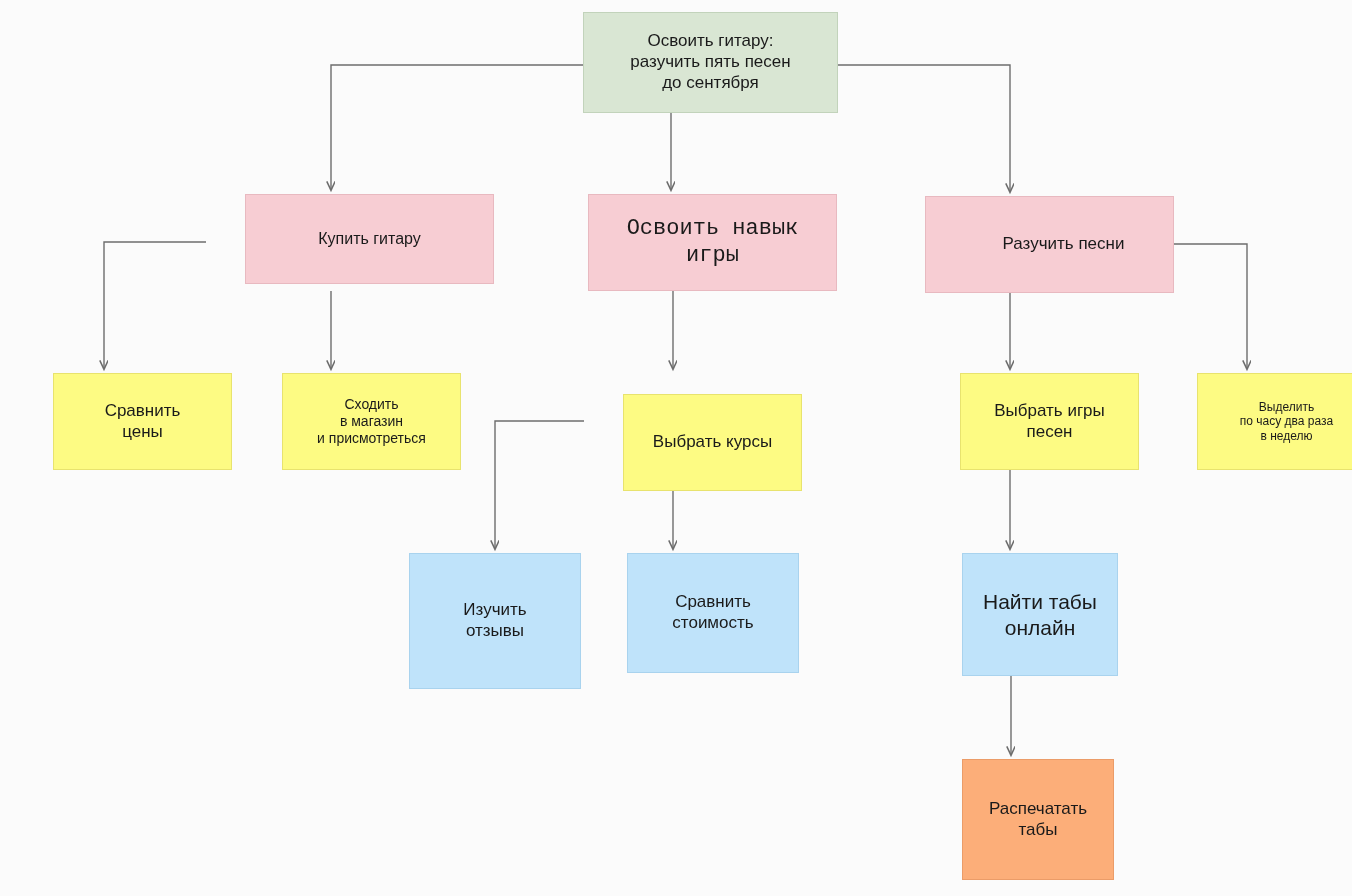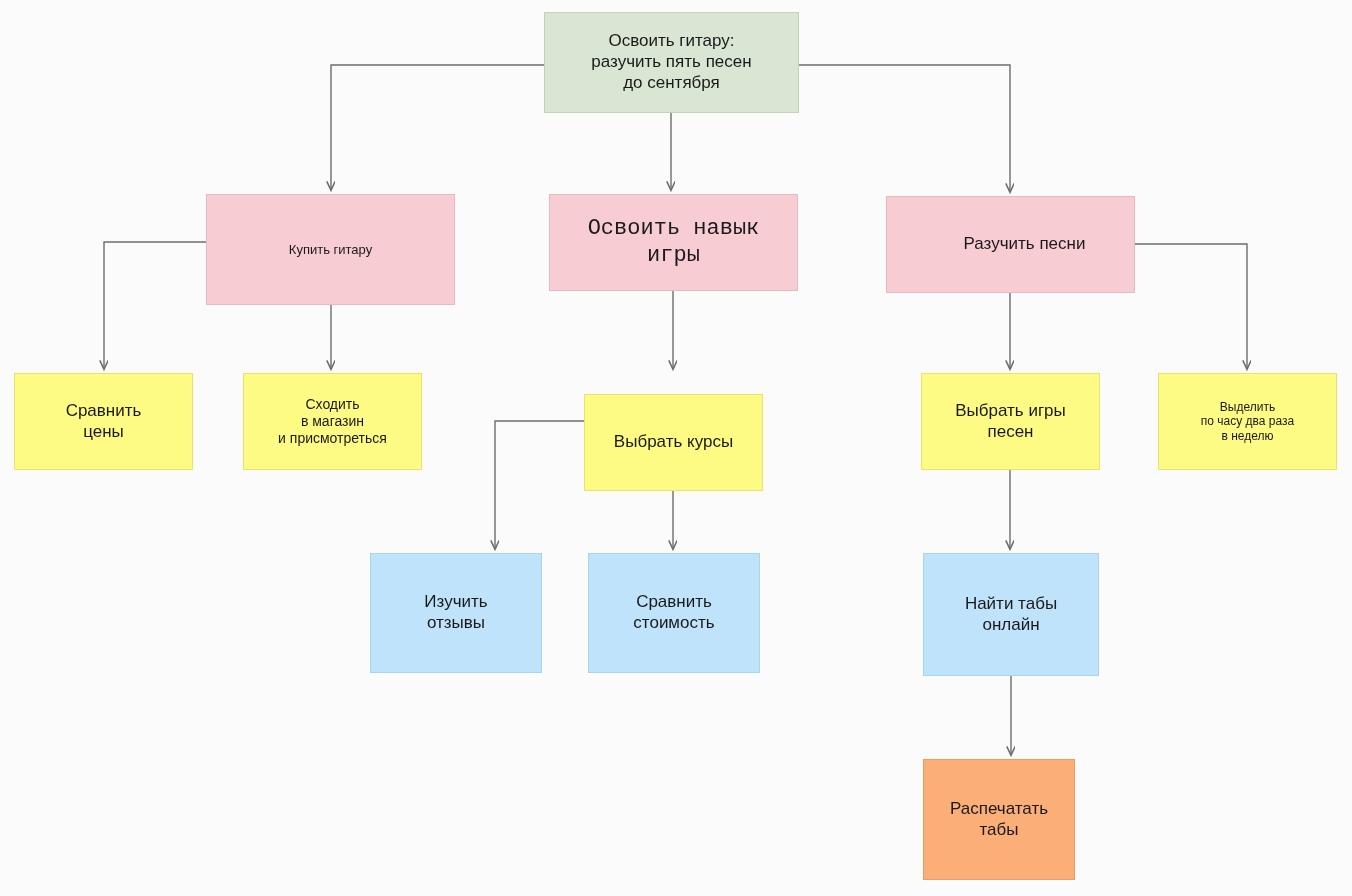--- a/index.html
+++ b/index.html
@@ -32,20 +32,21 @@
     display: flex;
     align-items: center;
     justify-content: center;
     text-align: center;
     color: #1a1a1a;
     line-height: 1.22;
     white-space: pre-line;
     padding: 4px 8px;
     border-style: solid;
     border-width: 1px;
+    margin-left: 39px;
   }
   .node.green  { background: #d9e6d3; border-color: #c2d3bb; }
   .node.pink   { background: #f7cdd3; border-color: #e8b9c0; }
   .node.yellow { background: #fdfb83; border-color: #e8e36e; }
   .node.blue   { background: #bfe3fa; border-color: #a9d3ee; }
   .node.orange { background: #fcae79; border-color: #eb9c68; }
 </style>
 </head>
 <body>
 
@@ -70,37 +71,37 @@
         <path d="M673,470 L673,549" marker-end="url(#arrow)" stroke="#6d6d6d"></path>
         <path d="M1010,470 L1010,549" marker-end="url(#arrow)" stroke="#6d6d6d"></path>
         <path d="M1011,676 L1011,755" marker-end="url(#arrow)" stroke="#6d6d6d"></path>
       </g>
   </svg>
 
   <div id="node-layer">
     <div class="node green" style="left: 544px; top: 12px; width: 255px; height: 101px; font-size: 17px;">Освоить гитару:
 разучить пять песен
 до сентября</div>
-    <div class="node pink" style="left: 206px; top: 194px; width: 249px; height: 111px; font-size: 13px;">Купить гитару</div>
+    <div class="node pink" style="left: 206px; top: 194px; width: 249px; height: 90px; font-size: 16px;">Купить гитару</div>
     <div class="node pink" style="left: 549px; top: 194px; width: 249px; height: 97px; font-size: 22px; font-family: Liberation Mono, monospace;">Освоить навык игры</div>
     <div class="node pink" style="left: 886px; top: 196px; width: 249px; height: 97px; font-size: 17px; padding-left: 36px;">Разучить песни</div>
     <div class="node yellow" style="left: 14px; top: 373px; width: 179px; height: 97px; font-size: 17px;">Сравнить
 цены</div>
     <div class="node yellow" style="left: 243px; top: 373px; width: 179px; height: 97px; font-size: 14px;">Сходить
 в магазин
 и присмотреться</div>
     <div class="node yellow" style="left: 584px; top: 394px; width: 179px; height: 97px; font-size: 17px;">Выбрать курсы</div>
     <div class="node yellow" style="left: 921px; top: 373px; width: 179px; height: 97px; font-size: 17px;">Выбрать игры
 песен</div>
     <div class="node yellow" style="left: 1158px; top: 373px; width: 179px; height: 97px; font-size: 12px;">Выделить
 по часу два раза
 в неделю</div>
-    <div class="node blue" style="left: 370px; top: 553px; width: 172px; height: 120px; font-size: 17px;">Изучить
+    <div class="node blue" style="left: 370px; top: 553px; width: 172px; height: 136px; font-size: 17px;">Изучить
 отзывы</div>
     <div class="node blue" style="left: 588px; top: 553px; width: 172px; height: 120px; font-size: 17px;">Сравнить
 стоимость</div>
-    <div class="node blue" style="left: 923px; top: 553px; width: 176px; height: 123px; font-size: 17px;">Найти табы
+    <div class="node blue" style="left: 923px; top: 553px; width: 156px; height: 123px; font-size: 21px;">Найти табы
 онлайн</div>
     <div class="node orange" style="left: 923px; top: 759px; width: 152px; height: 121px; font-size: 17px;">Распечатать
 табы</div>
   </div>
 
 </div>
 
 </body></html>

